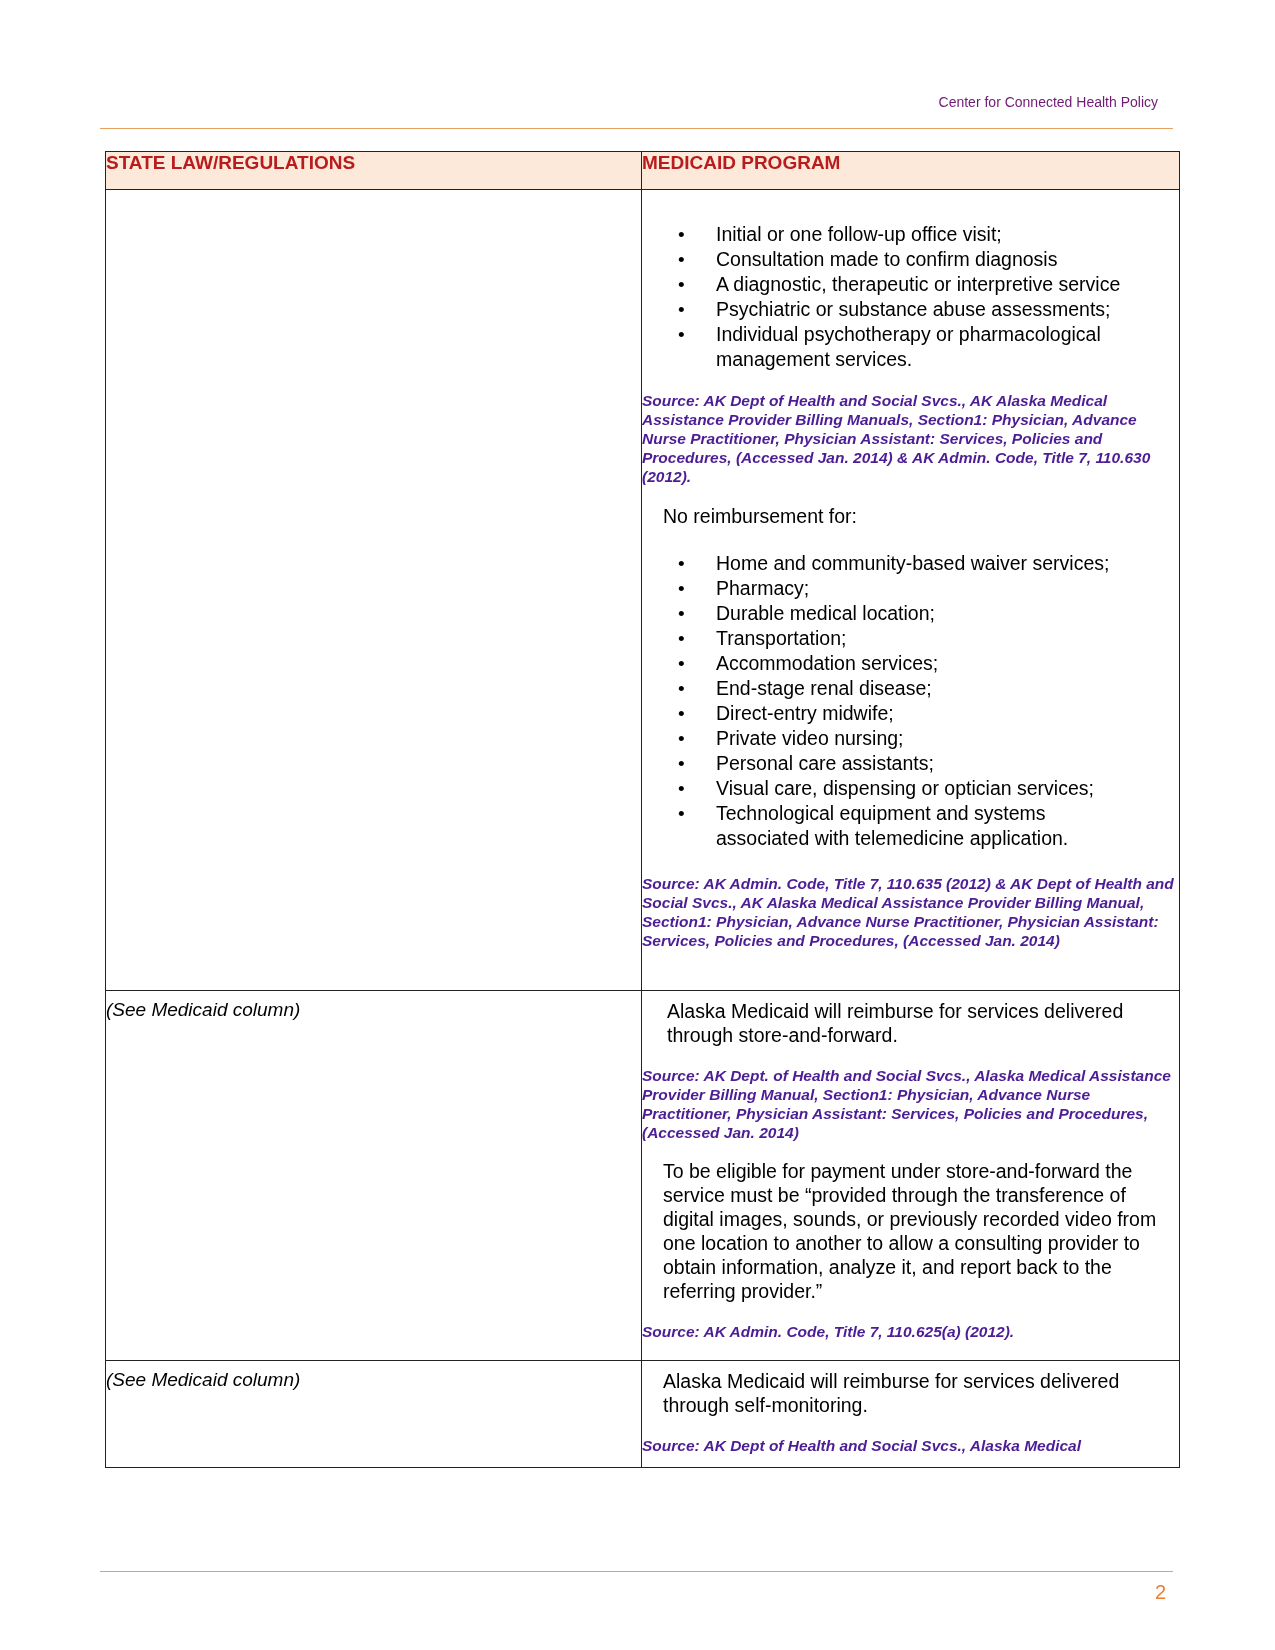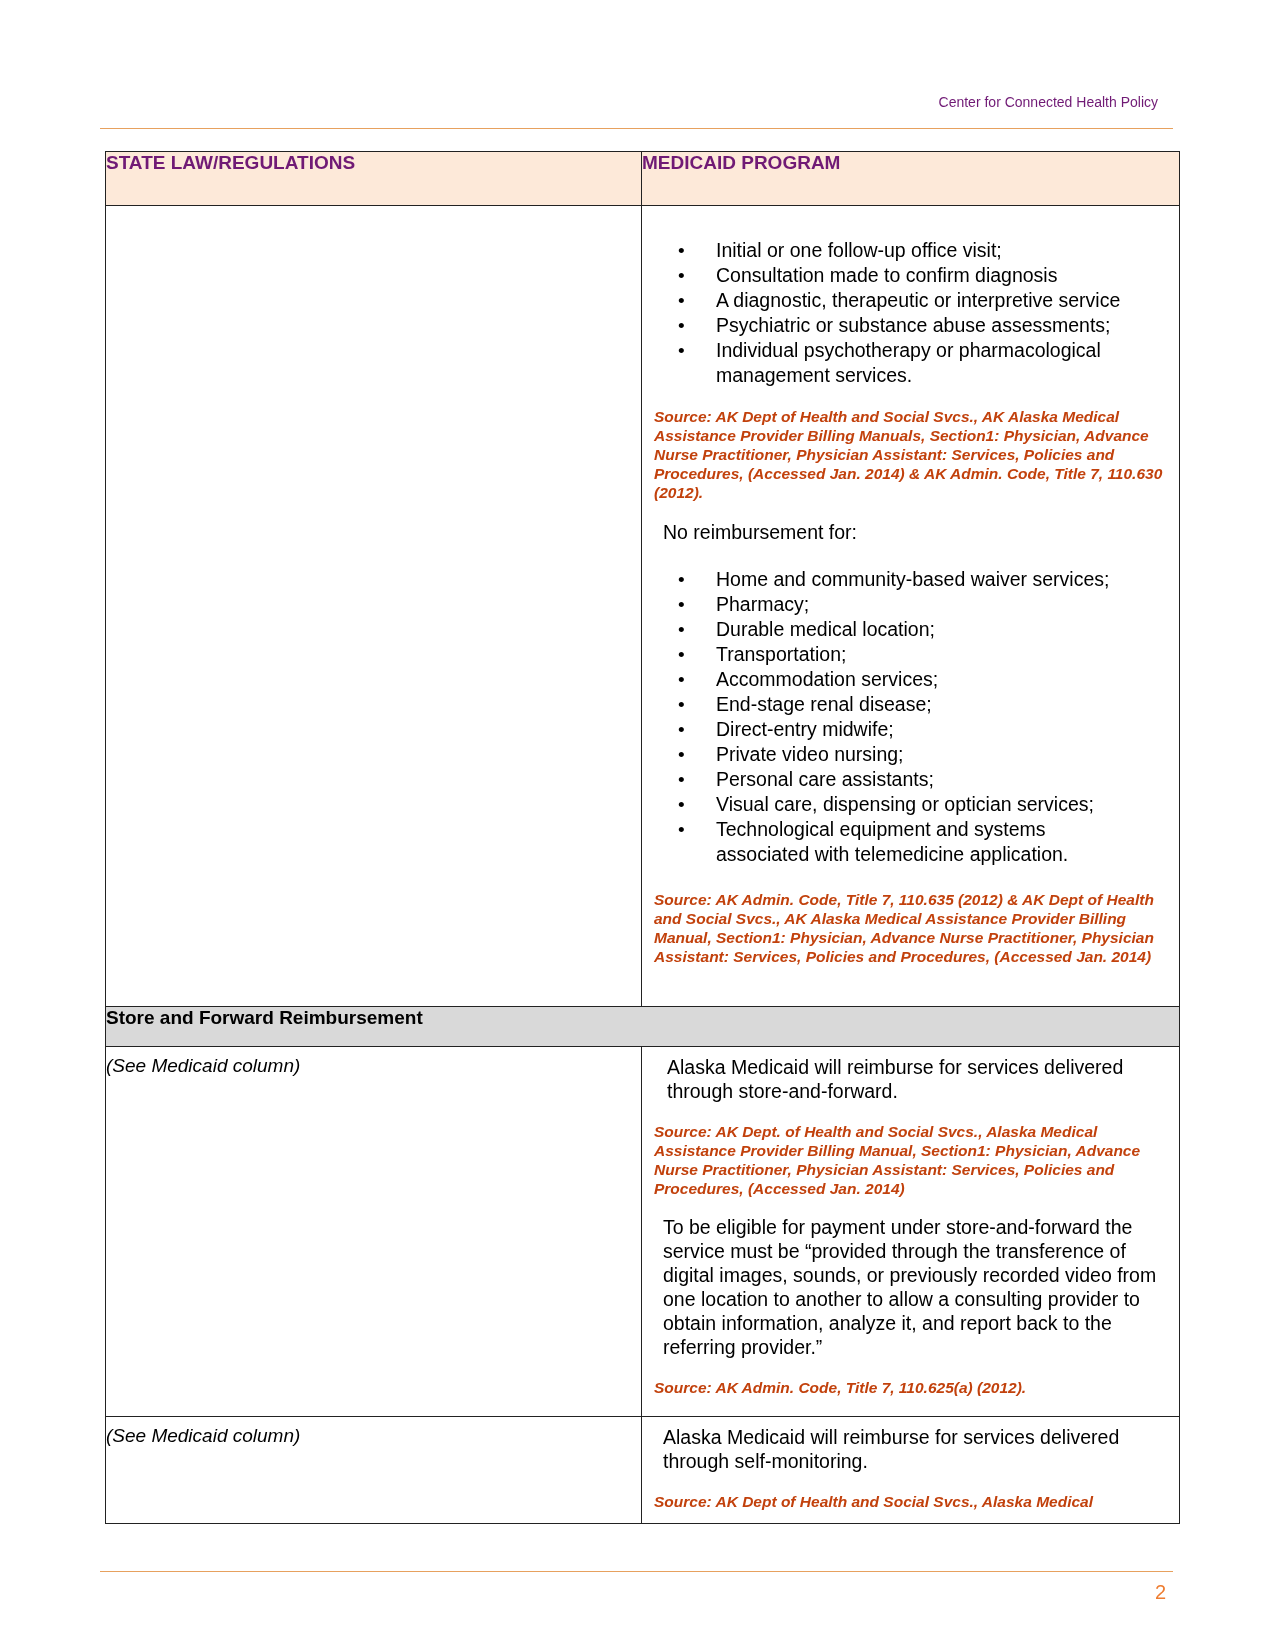--- a/index.html
+++ b/index.html
@@ -6,32 +6,32 @@
     body { width: 1275px; height: 1650px; position: relative; overflow: hidden; font-family: "Liberation Sans", sans-serif; color: #000; }
     .header-title { position: absolute; right: 117px; top: 94px; font-size: 14px; color: #701a75; }
     .header-rule { position: absolute; left: 100px; width: 1073px; top: 128px; height: 0; border-top: 1.5px solid #e7a15e; }
     .footer-rule { position: absolute; left: 100px; width: 1073px; top: 1571px; height: 0; border-top: 1.5px solid #e7a15e; }
     .page-number { position: absolute; right: 109px; top: 1581px; font-size: 20px; color: #ee7d31; }
 
     table.policy { position: absolute; left: 105px; top: 151px; width: 1074px; border-collapse: collapse; table-layout: fixed; }
     table.policy td, table.policy th { border: 1.5px solid #222; vertical-align: top; padding: 0; }
     table.policy col.c1 { width: 536px; }
     table.policy col.c2 { width: 538px; }
-    th.col-head { background: #fde9d9; color: #701a75; font-weight: bold; font-size: 19px; text-align: left; height: 54px; padding: 8px 8px 0 8px; box-sizing: border-box; }
+    th.col-head { background: #fde9d9; color: #b91c1c; font-weight: bold; font-size: 19px; text-align: left; height: 38px; padding: 8px 8px 0 8px; box-sizing: border-box; }
     td.section { background: #d9d9d9; font-weight: bold; font-size: 19px; height: 40px; padding: 10px 8px 0 8px; box-sizing: border-box; }
     td.left-cell { padding: 20px 8px 0 8px; font-style: italic; font-size: 19px; }
     td.right-cell { padding: 0 8px 0 8px; font-size: 19.5px; }
     td.right-cell.r1 { height: 800px; }
     td.right-cell.r2 { height: 369px; }
     td.right-cell.r3 { height: 106px; }
 
     ul.bullets { list-style: none; margin: 0; padding: 0; }
     ul.bullets li { position: relative; padding-left: 74px; line-height: 25px; }
     ul.bullets li::before { content: "\2022"; position: absolute; left: 36px; top: 0; font-size: 19px; }
-    .source { color: #c2410c; font-style: italic; font-weight: bold; font-size: 15.5px; line-height: 19px; margin-left: 12px; }
+    .source { color: #4c1d95; font-style: italic; font-weight: bold; font-size: 15.5px; line-height: 19px; }
     .para { line-height: 24px; margin-left: 21px; }
   </style>
 </head>
 <body>
 
 <div class="header-title">Center for Connected Health Policy</div>
 <div class="header-rule"></div>
 
 <table class="policy">
   <colgroup>
@@ -73,23 +73,20 @@
           <li>Personal care assistants;</li>
           <li>Visual care, dispensing or optician services;</li>
           <li style="padding-right:70px">Technological equipment and systems associated with telemedicine application.</li>
         </ul>
         <div style="height:23px"></div>
         <div class="source">Source: AK Admin. Code, Title 7, 110.635 (2012) &amp; AK Dept of Health and Social Svcs., AK Alaska Medical Assistance Provider Billing Manual, Section1: Physician, Advance Nurse Practitioner, Physician Assistant: Services, Policies and Procedures, (Accessed Jan. 2014)</div>
       </td>
     </tr>
 
     <tr>
-      <td class="section" colspan="2">Store and Forward Reimbursement</td>
-    </tr>
-    <tr>
       <td class="left-cell" style="padding-top:8px">(See Medicaid column)</td>
       <td class="right-cell r2">
         <div style="height:8px"></div>
         <div class="para" style="padding-left:4px">Alaska Medicaid will reimburse for services delivered through store-and-forward.</div>
         <div style="height:19px"></div>
         <div class="source">Source: AK Dept. of Health and Social Svcs., Alaska Medical Assistance Provider Billing Manual, Section1: Physician, Advance Nurse Practitioner, Physician Assistant: Services, Policies and Procedures, (Accessed Jan. 2014)</div>
         <div style="height:17px"></div>
         <div class="para">To be eligible for payment under store-and-forward the service must be “provided through the transference of digital images, sounds, or previously recorded video from one location to another to allow a consulting provider to obtain information, analyze it, and report back to the referring provider.”</div>
         <div style="height:19px"></div>
         <div class="source">Source: AK Admin. Code, Title 7, 110.625(a) (2012).</div>

